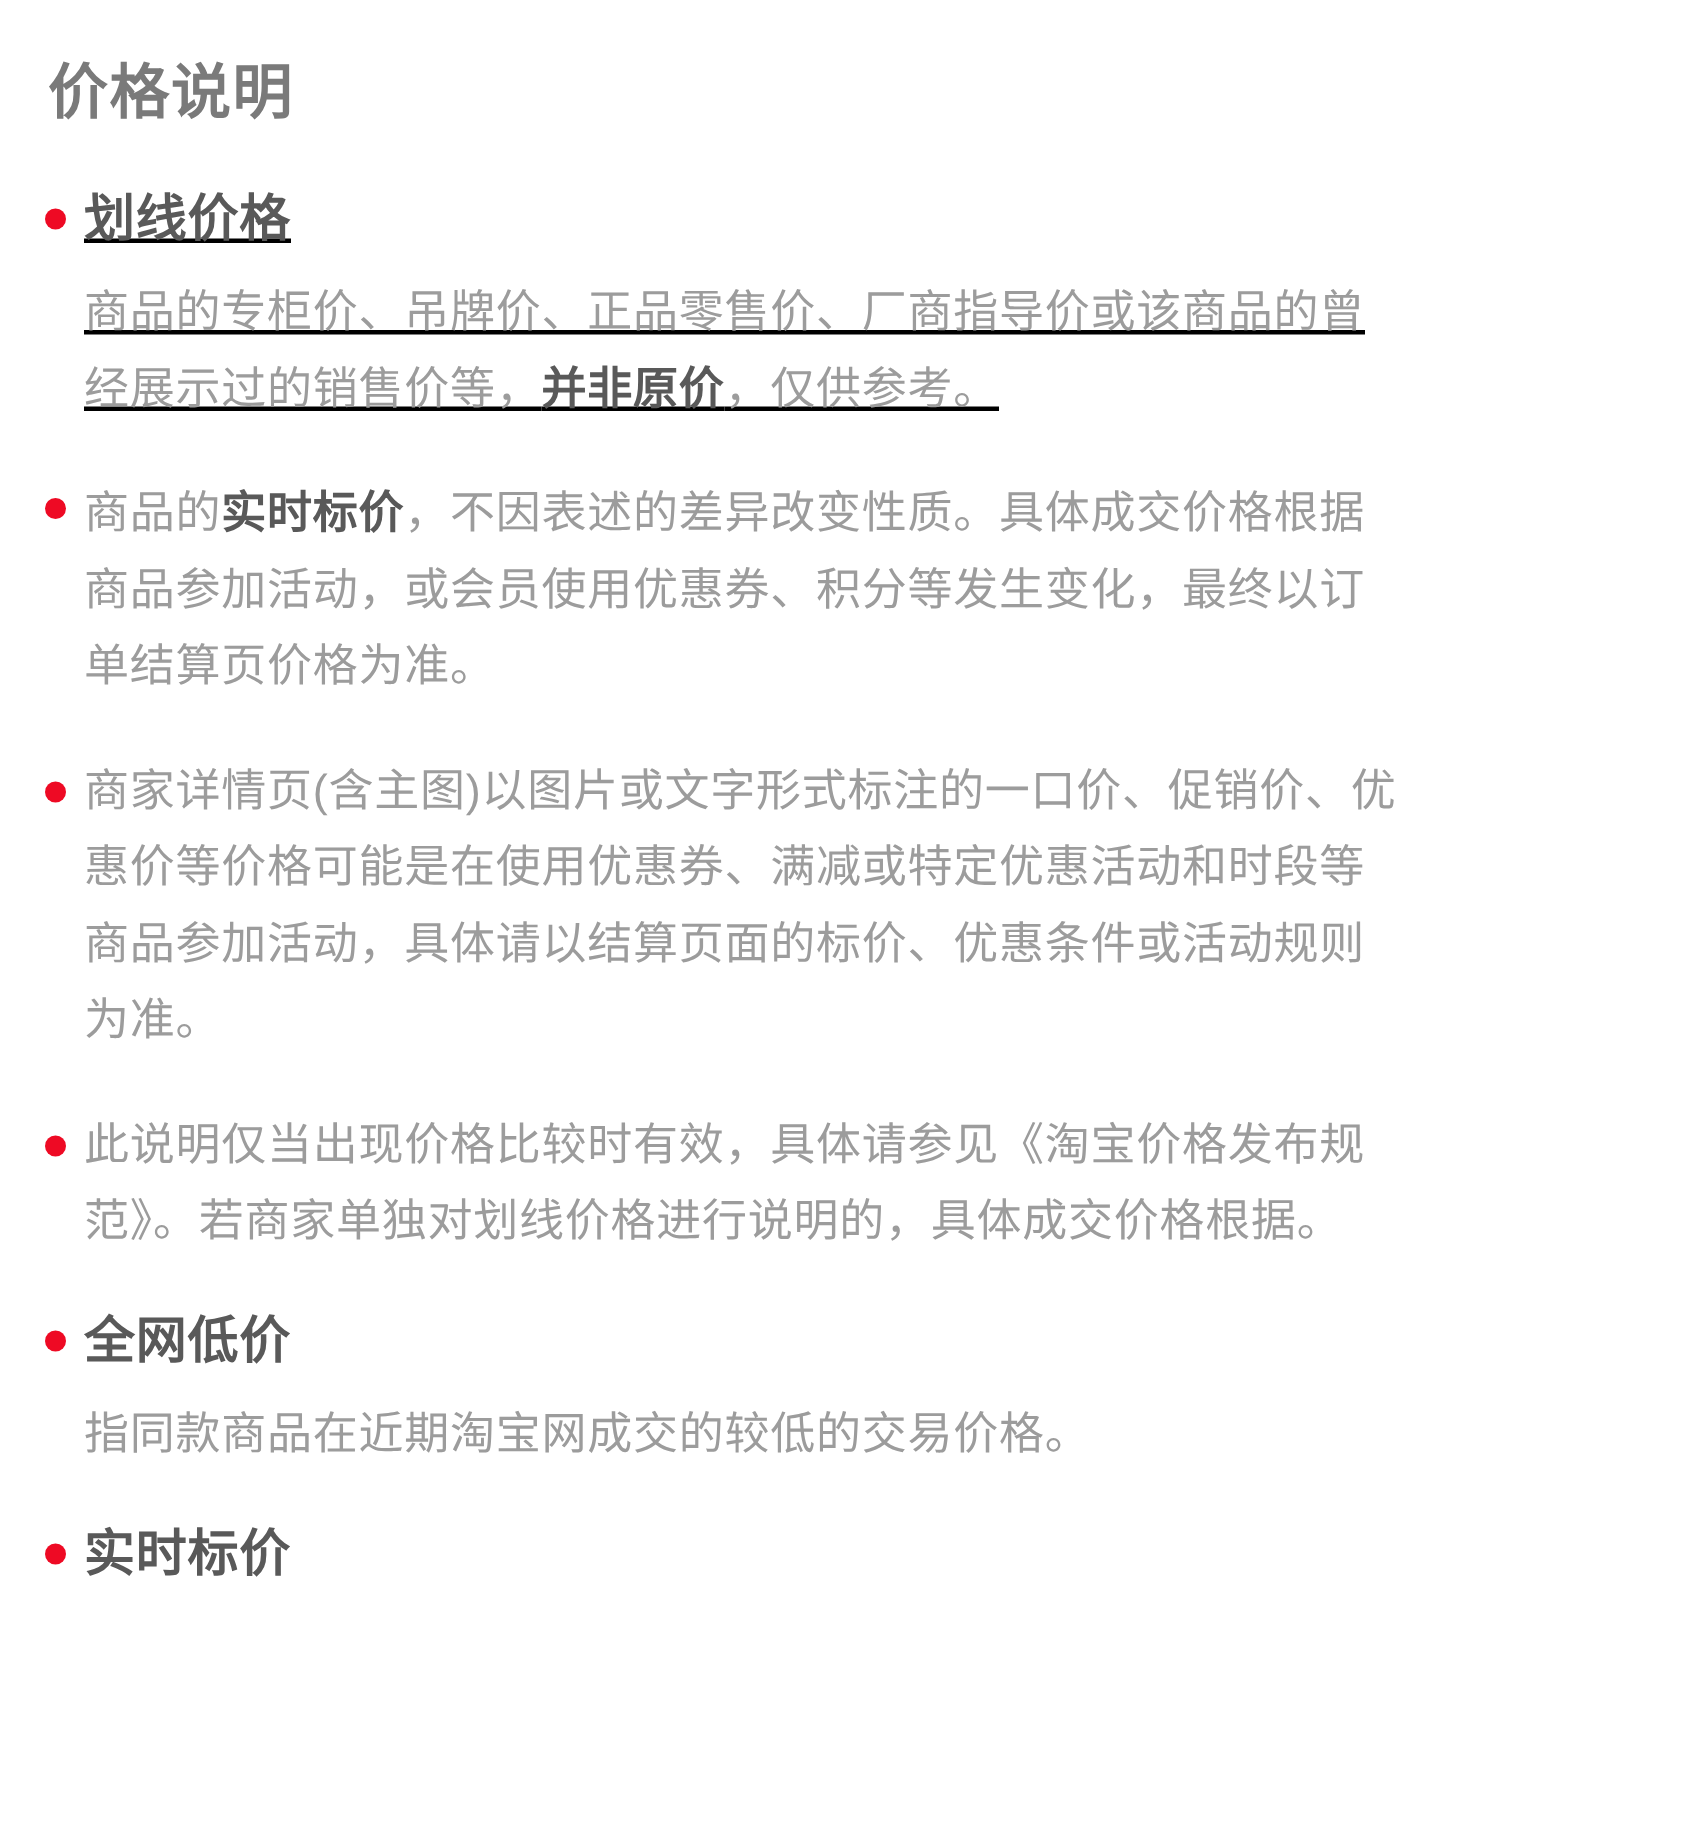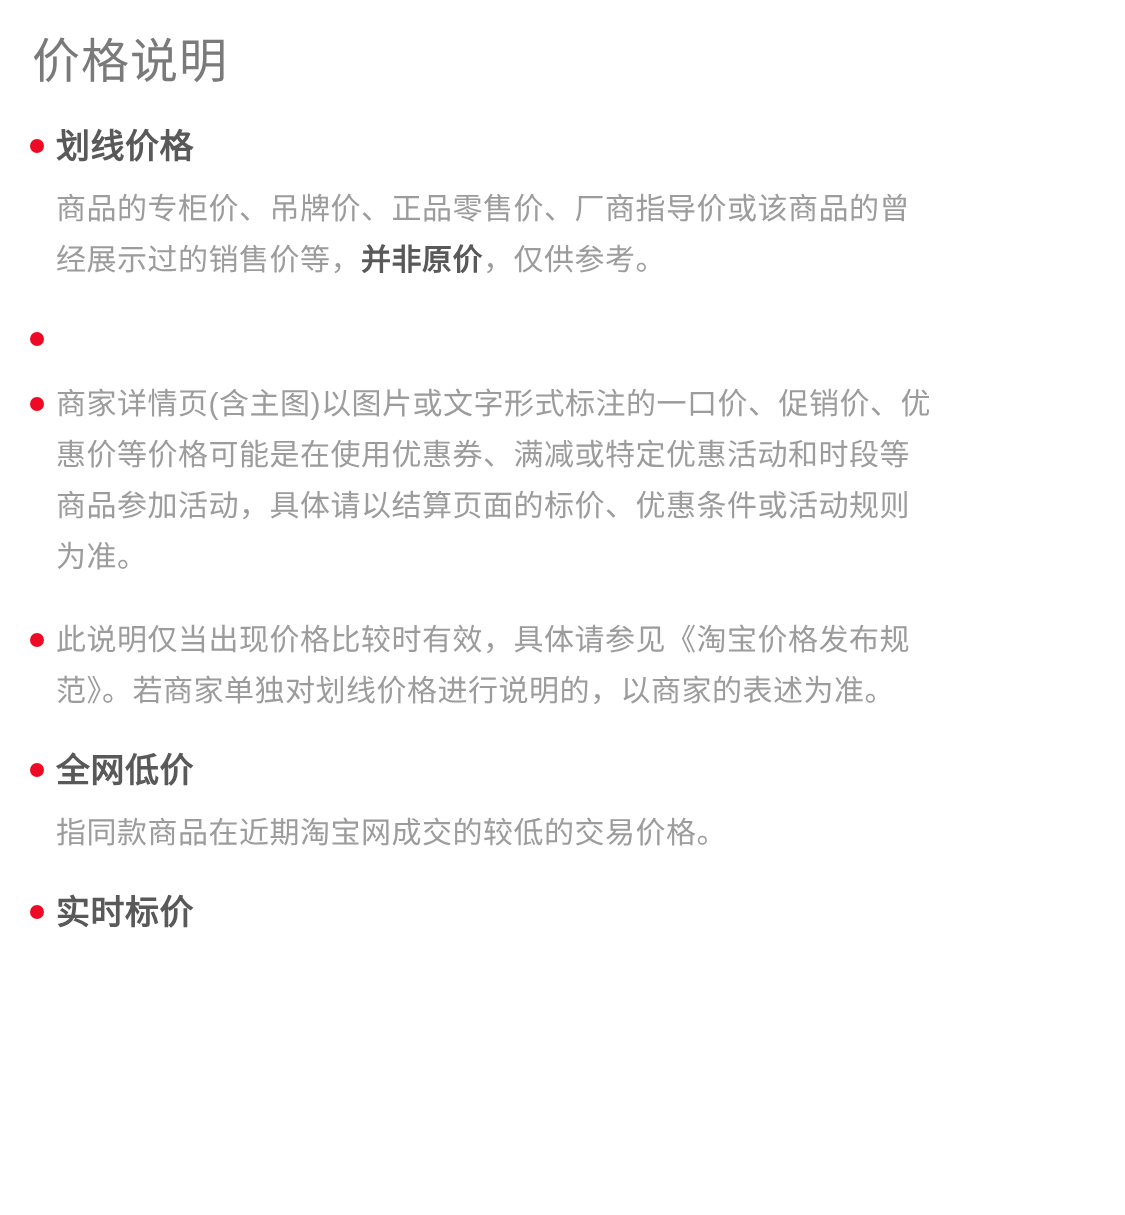--- a/index.html
+++ b/index.html
@@ -17,33 +17,33 @@
     min-height: 1215px;
     font-family: "Liberation Sans", "DejaVu Sans", sans-serif;
     overflow: hidden;
   }
   .page {
     width: 1125px;
     min-height: 1215px;
     padding: 38px 58px 30px 30px;
   }
   .page-title {
-    font-size: 48px;
+    font-size: 40px;
     line-height: 48px;
-    font-weight: 400;
+    font-weight: 700;
     color: var(--title-text);
     margin: 0 0 38px 2px;
     letter-spacing: 1px;
   }
   .item {
     display: flex;
     align-items: flex-start;
     margin-top: 32px;
   }
-  .item:first-of-type { margin-top: 0; }
+  .item:first-of-type { margin-top: 0; text-decoration: underline; }
   .bullet {
     flex: 0 0 auto;
     width: 14px;
     height: 14px;
     border-radius: 50%;
     background: var(--bullet);
     margin: 15px 12px 0 0;
   }
   .item.plain .bullet { margin-top: 19px; }
   .content { flex: 1 1 auto; min-width: 0; }
@@ -79,38 +79,41 @@
     <div class="content">
       <h2 class="heading">划线价格</h2>
       <p class="para"><span>商品的专柜价、吊牌价、正品零售价、厂商指导价或该商品的曾
 经展示过的销售价等，</span><span class="em">并非原价</span><span>，仅供参考。</span></p>
     </div>
   </div>
 
   <div class="item">
     <span class="bullet"></span>
     <div class="content">
+      <p class="para"><span>商品的</span><span class="em">实时标价</span><span>，不因表述的差异改变性质。具体成交价格根据
+商品参加活动，或会员使用优惠券、积分等发生变化，最终以订
+单结算页价格为准。</span></p>
     </div>
   </div>
 
   <div class="item plain">
     <span class="bullet"></span>
     <div class="content">
       <p class="para"><span>商家详情页(含主图)以图片或文字形式标注的一口价、促销价、优
 惠价等价格可能是在使用优惠券、满减或特定优惠活动和时段等
 商品参加活动，具体请以结算页面的标价、优惠条件或活动规则
 为准。</span></p>
     </div>
   </div>
 
   <div class="item plain">
     <span class="bullet"></span>
     <div class="content">
       <p class="para"><span>此说明仅当出现价格比较时有效，具体请参见《淘宝价格发布规
-范》。若商家单独对划线价格进行说明的，以商家的表述为准。</span></p>
+范》。若商家单独对划线价格进行说明的，具体成交价格根据。</span></p>
     </div>
   </div>
 
   <div class="item">
     <span class="bullet"></span>
     <div class="content">
       <h2 class="heading">全网低价</h2>
       <p class="para"><span>指同款商品在近期淘宝网成交的较低的交易价格。</span></p>
     </div>
   </div>

